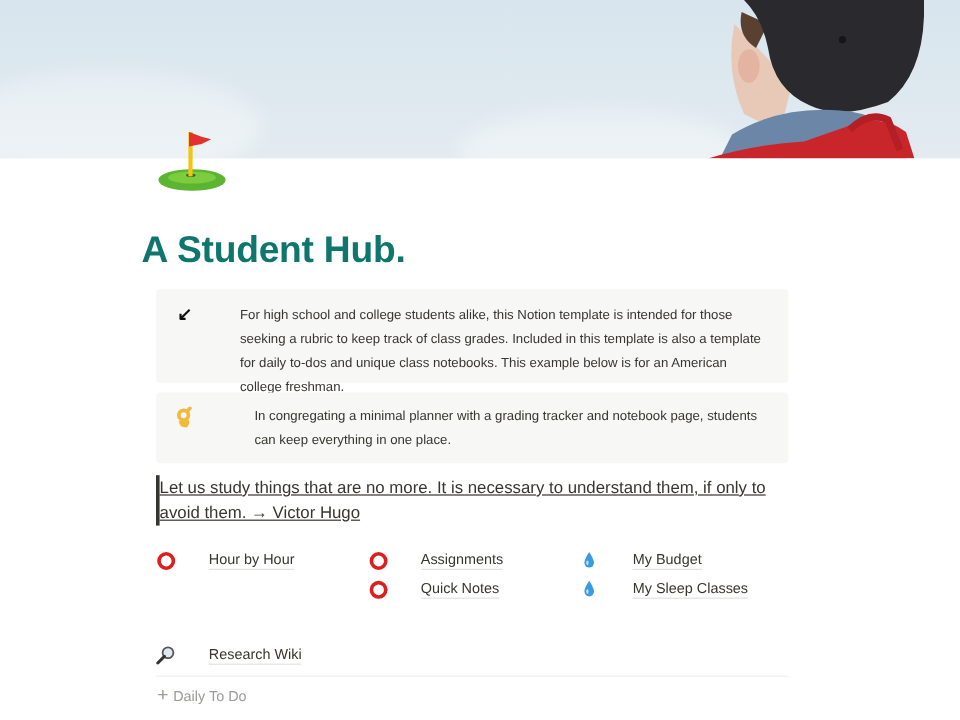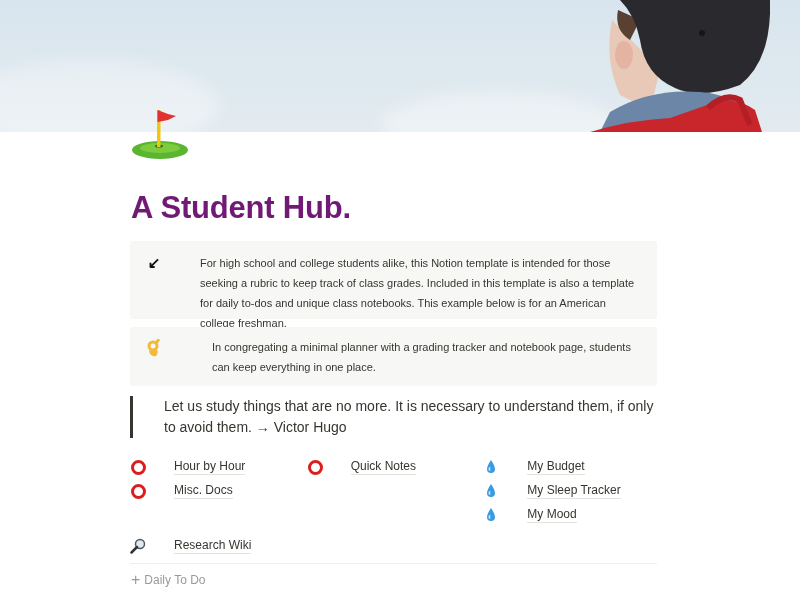--- a/index.html
+++ b/index.html
@@ -10,37 +10,37 @@
     position: absolute; left: 0; top: 0; width: 800px; height: 132px;
     background: linear-gradient(180deg, #d9e5ee 0%, #dde8ef 55%, #e3ebf0 100%);
     overflow: hidden;
   }
   .cloud { position: absolute; border-radius: 50%; background: rgba(255,255,255,0.35); filter: blur(8px); }
   .person { position: absolute; left: 590px; top: 0; width: 180px; height: 132px; }
 
   .page-icon { position: absolute; left: 130px; top: 106px; width: 62px; height: 56px; }
 
   .title {
-    position: absolute; left: 131px; top: 190px;
-    font-size: 31px; font-weight: bold; color: #701a75; letter-spacing: -0.2px;
+    position: absolute; left: 118px; top: 190px;
+    font-size: 31px; font-weight: bold; color: #0f766e; letter-spacing: -0.2px;
   }
 
   .callout {
     position: absolute; left: 130px; width: 527px; background: #f7f7f5;
     border-radius: 3px; display: flex;
   }
   .callout .c-icon { width: 28px; flex: 0 0 28px; display: flex; justify-content: center; padding-top: 2px; }
   .callout .c-text { font-size: 11px; line-height: 20px; color: #37352f; margin-left: 32px; }
   .callout1 { top: 241px; height: 78px; padding: 12px 16px 12px 10px; }
   .callout2 { top: 327px; height: 59px; padding: 10px 16px 10px 10px; gap: 12px; }
 
   .quote {
     position: absolute; left: 130px; top: 396px; width: 527px;
-    border-left: 3px solid #37352f; padding-left: 31px;
-    font-size: 14px; line-height: 21px; color: #37352f;
+    border-left: 3px solid #37352f; padding-left: 0;
+    font-size: 14px; line-height: 21px; color: #37352f; text-decoration: underline;
   }
 
   .links { position: absolute; left: 130px; top: 455px; width: 530px; display: flex; }
   .col { width: 188px; }
   .link-row { height: 24px; display: flex; align-items: center; gap: 22px; }
   .link-row .ico { width: 20px; height: 20px; display: flex; align-items: center; justify-content: flex-start; }
   .link-row .lbl {
     font-size: 12px; color: #37352f; border-bottom: 1px solid #e3e2e0;
     line-height: 15px; margin-left: 2px;
   }
@@ -106,28 +106,28 @@
 <div class="quote">Let us study things that are no more. It is necessary to understand them, if only to avoid them. → Victor Hugo</div>
 
 <div class="links">
   <div class="col">
     <div class="link-row">
       <span class="ico">
           <span class="ring"></span>
         </span>
       <span class="lbl">Hour by Hour</span>
     </div>
+  </div>
+  <div class="col">
     <div class="link-row">
       <span class="ico">
           <span class="ring"></span>
         </span>
-      <span class="lbl">Misc. Docs</span>
+      <span class="lbl">Assignments</span>
     </div>
-  </div>
-  <div class="col">
     <div class="link-row">
       <span class="ico">
           <span class="ring"></span>
         </span>
       <span class="lbl">Quick Notes</span>
     </div>
   </div>
   <div class="col">
     <div class="link-row">
       <span class="ico">
@@ -138,30 +138,21 @@
       </span>
       <span class="lbl">My Budget</span>
     </div>
     <div class="link-row">
       <span class="ico">
         <svg width="12" height="14" viewBox="0 0 12 14" style="margin-left:2px">
             <path d="M6 0 Q10 6 10 9 A4 4 0 0 1 2 9 Q2 6 6 0 Z" fill="#3a9be0"></path>
             <ellipse cx="4.5" cy="9" rx="1" ry="2" fill="#bfe2fb"></ellipse>
           </svg>
       </span>
-      <span class="lbl">My Sleep Tracker</span>
-    </div>
-    <div class="link-row">
-      <span class="ico">
-        <svg width="12" height="14" viewBox="0 0 12 14" style="margin-left:2px">
-            <path d="M6 0 Q10 6 10 9 A4 4 0 0 1 2 9 Q2 6 6 0 Z" fill="#3a9be0"></path>
-            <ellipse cx="4.5" cy="9" rx="1" ry="2" fill="#bfe2fb"></ellipse>
-          </svg>
-      </span>
-      <span class="lbl">My Mood</span>
+      <span class="lbl">My Sleep Classes</span>
     </div>
   </div>
 </div>
 
 <div class="wiki link-row">
   <span class="ico">
     <svg width="16" height="16" viewBox="0 0 16 16">
       <circle cx="10" cy="6" r="4.5" fill="#dfe9f2" stroke="#555" stroke-width="1.5"></circle>
       <path d="M7 9 L1.5 14.5" stroke="#333" stroke-width="2.5" stroke-linecap="round"></path>
     </svg>

